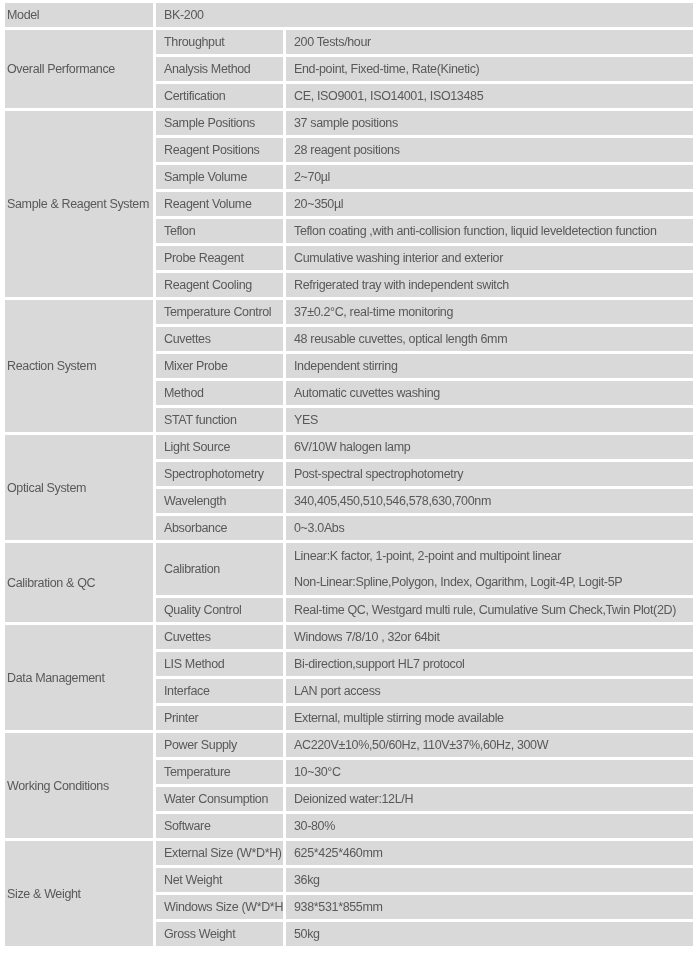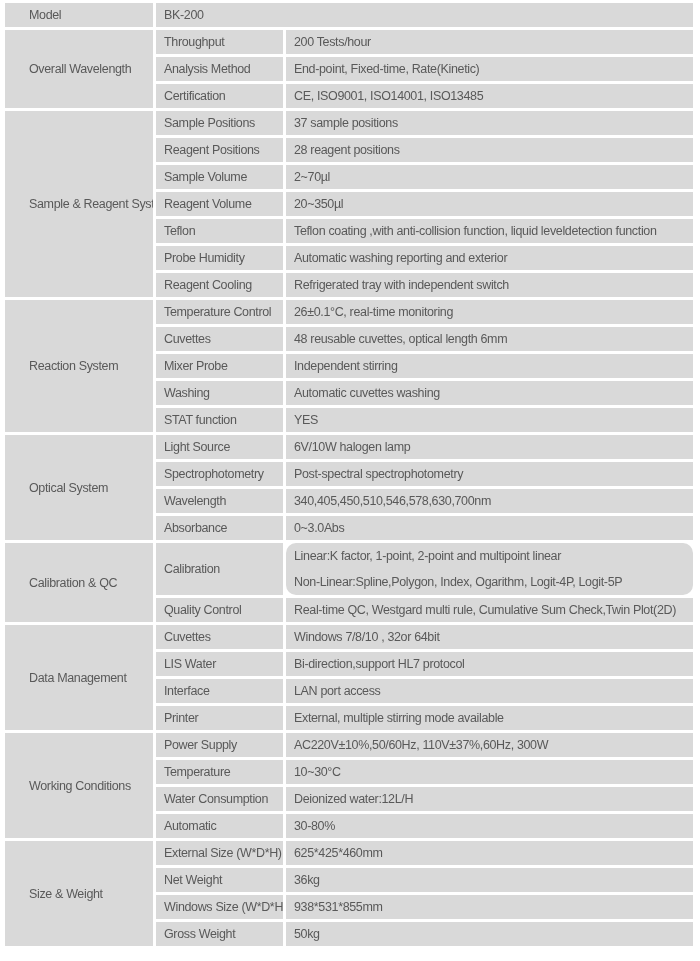--- a/index.html
+++ b/index.html
@@ -27,23 +27,23 @@
     background: #d9d9d9;
     color: #595959;
     font-size: 12.5px;
     letter-spacing: -0.35px;
     height: 24px;
     vertical-align: middle;
     padding: 0 4px 0 8px;
     overflow: hidden;
     white-space: nowrap;
   }
-  td.cat { padding-left: 24px; }
+  td.cat { padding-left: 2px; }
   td.tall { height: 52px; }
-  td.multi { white-space: normal; border-radius: 10px; }
+  td.multi { white-space: normal; }
   td.multi .vline {
     white-space: nowrap;
     overflow: hidden;
     line-height: 26px;
   }
 </style>
 </head>
 <body>
 
 <div class="page">
@@ -54,21 +54,21 @@
         <col class="c3">
       </colgroup>
 
     <tbody>
         <tr>
       <td class="cat">Model</td>
       <td colspan="2">BK-200</td>
     </tr>
 
     <tr>
-      <td class="cat" rowspan="3">Overall Wavelength</td>
+      <td class="cat" rowspan="3">Overall Performance</td>
       <td>Throughput</td>
       <td>200 Tests/hour</td>
     </tr>
     <tr>
       <td>Analysis Method</td>
       <td>End-point, Fixed-time, Rate(Kinetic)</td>
     </tr>
     <tr>
       <td>Certification</td>
       <td>CE, ISO9001, ISO14001, ISO13485</td>
@@ -89,43 +89,43 @@
     </tr>
     <tr>
       <td>Reagent Volume</td>
       <td>20~350µl</td>
     </tr>
     <tr>
       <td>Teflon</td>
       <td>Teflon coating ,with anti-collision function, liquid leveldetection function</td>
     </tr>
     <tr>
-      <td>Probe Humidity</td>
-      <td>Automatic washing reporting and exterior</td>
+      <td>Probe Reagent</td>
+      <td>Cumulative washing interior and exterior</td>
     </tr>
     <tr>
       <td>Reagent Cooling</td>
       <td>Refrigerated tray with independent switch</td>
     </tr>
 
     <tr>
       <td class="cat" rowspan="5">Reaction System</td>
       <td>Temperature Control</td>
-      <td>26±0.1°C, real-time monitoring</td>
+      <td>37±0.2°C, real-time monitoring</td>
     </tr>
     <tr>
       <td>Cuvettes</td>
       <td>48 reusable cuvettes, optical length 6mm</td>
     </tr>
     <tr>
       <td>Mixer Probe</td>
       <td>Independent stirring</td>
     </tr>
     <tr>
-      <td>Washing</td>
+      <td>Method</td>
       <td>Automatic cuvettes washing</td>
     </tr>
     <tr>
       <td>STAT function</td>
       <td>YES</td>
     </tr>
 
     <tr>
       <td class="cat" rowspan="4">Optical System</td>
       <td>Light Source</td>
@@ -156,21 +156,21 @@
       <td>Quality Control</td>
       <td>Real-time QC, Westgard multi rule, Cumulative Sum Check,Twin Plot(2D)</td>
     </tr>
 
     <tr>
       <td class="cat" rowspan="4">Data Management</td>
       <td>Cuvettes</td>
       <td>Windows 7/8/10 , 32or 64bit</td>
     </tr>
     <tr>
-      <td>LIS Water</td>
+      <td>LIS Method</td>
       <td>Bi-direction,support HL7 protocol</td>
     </tr>
     <tr>
       <td>Interface</td>
       <td>LAN port access</td>
     </tr>
     <tr>
       <td>Printer</td>
       <td>External, multiple stirring mode available</td>
     </tr>
@@ -182,21 +182,21 @@
     </tr>
     <tr>
       <td>Temperature</td>
       <td>10~30°C</td>
     </tr>
     <tr>
       <td>Water Consumption</td>
       <td>Deionized water:12L/H</td>
     </tr>
     <tr>
-      <td>Automatic</td>
+      <td>Software</td>
       <td>30-80%</td>
     </tr>
 
     <tr>
       <td class="cat" rowspan="4">Size &amp; Weight</td>
       <td>External Size (W*D*H)</td>
       <td>625*425*460mm</td>
     </tr>
     <tr>
       <td>Net Weight</td>

